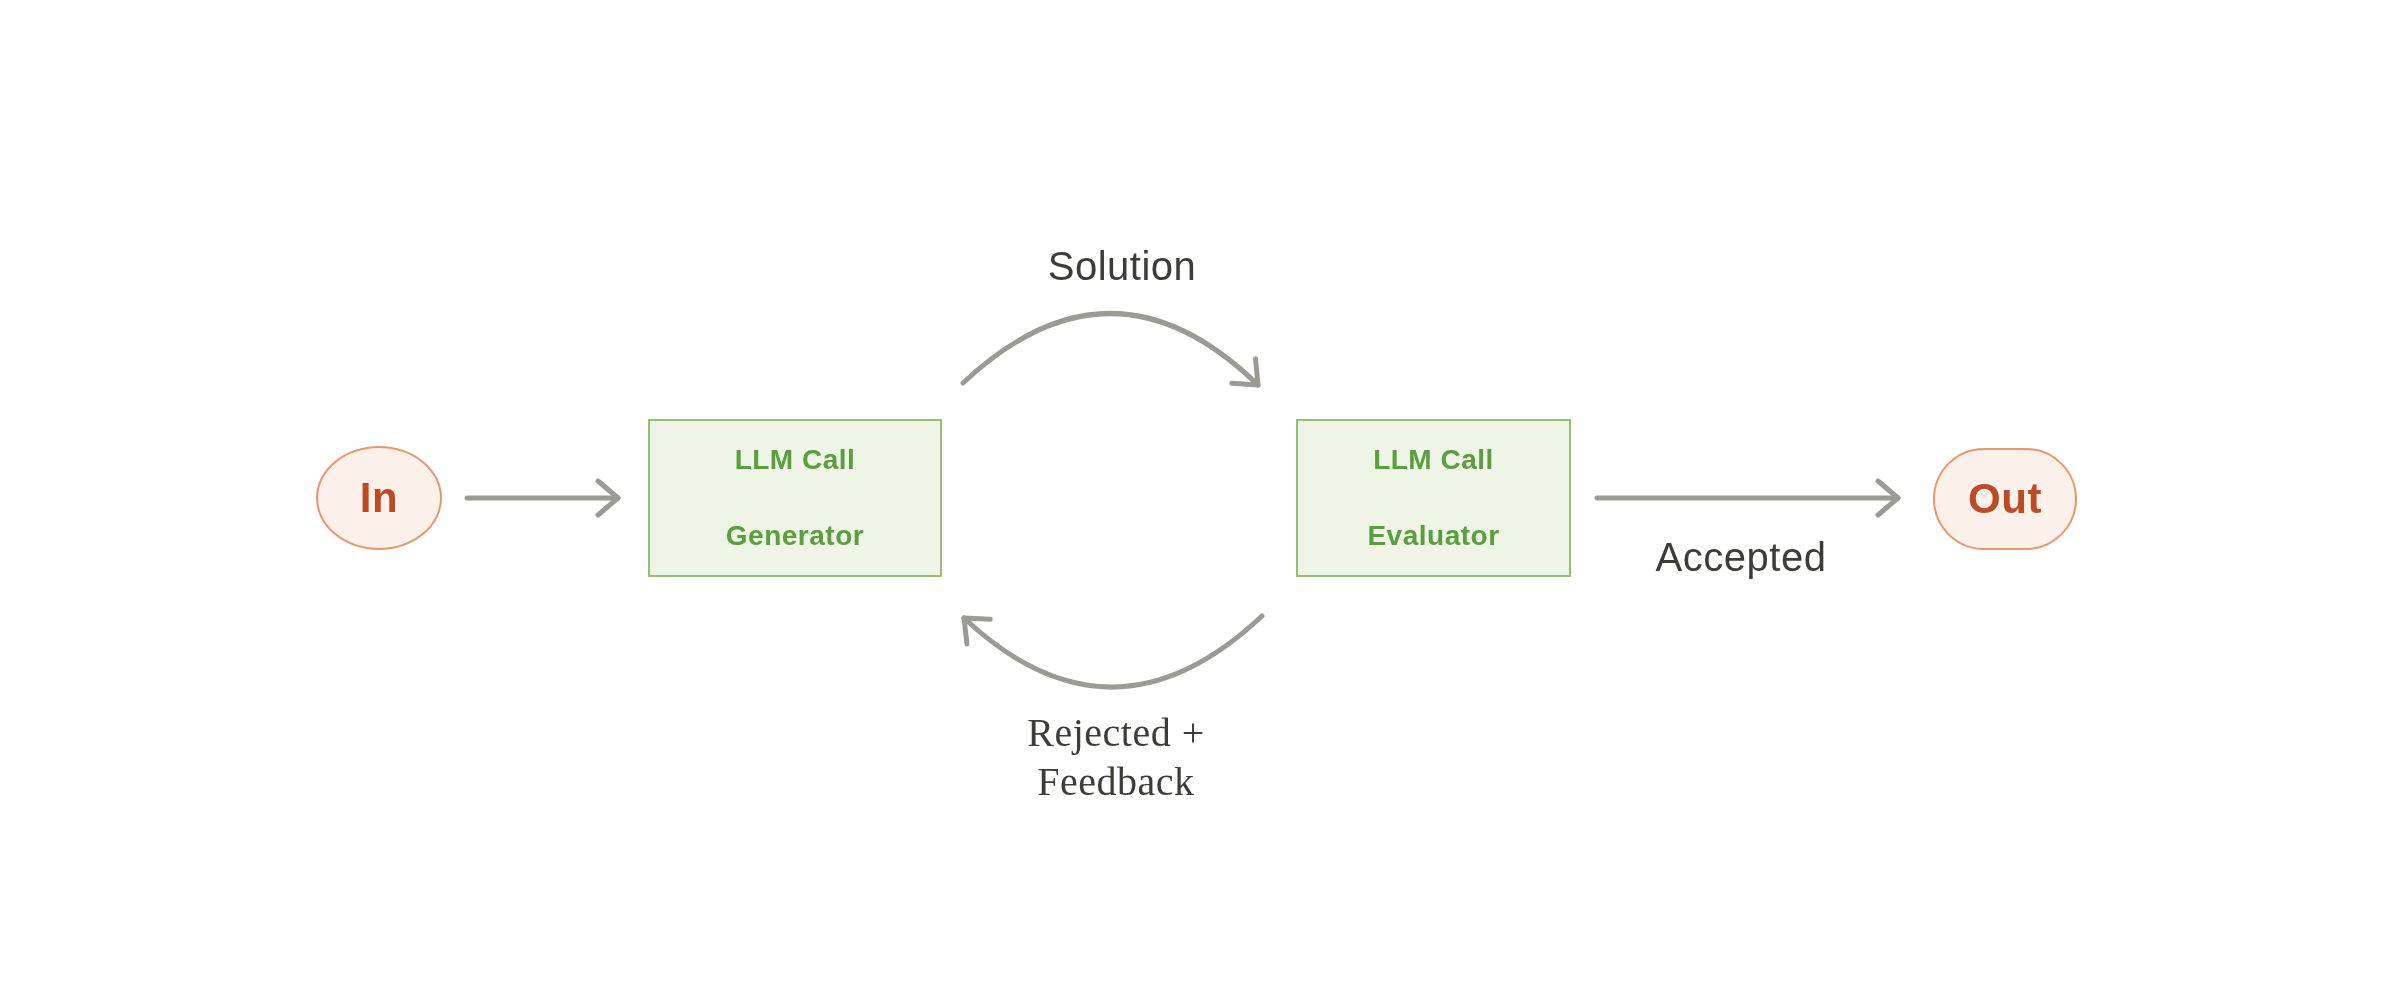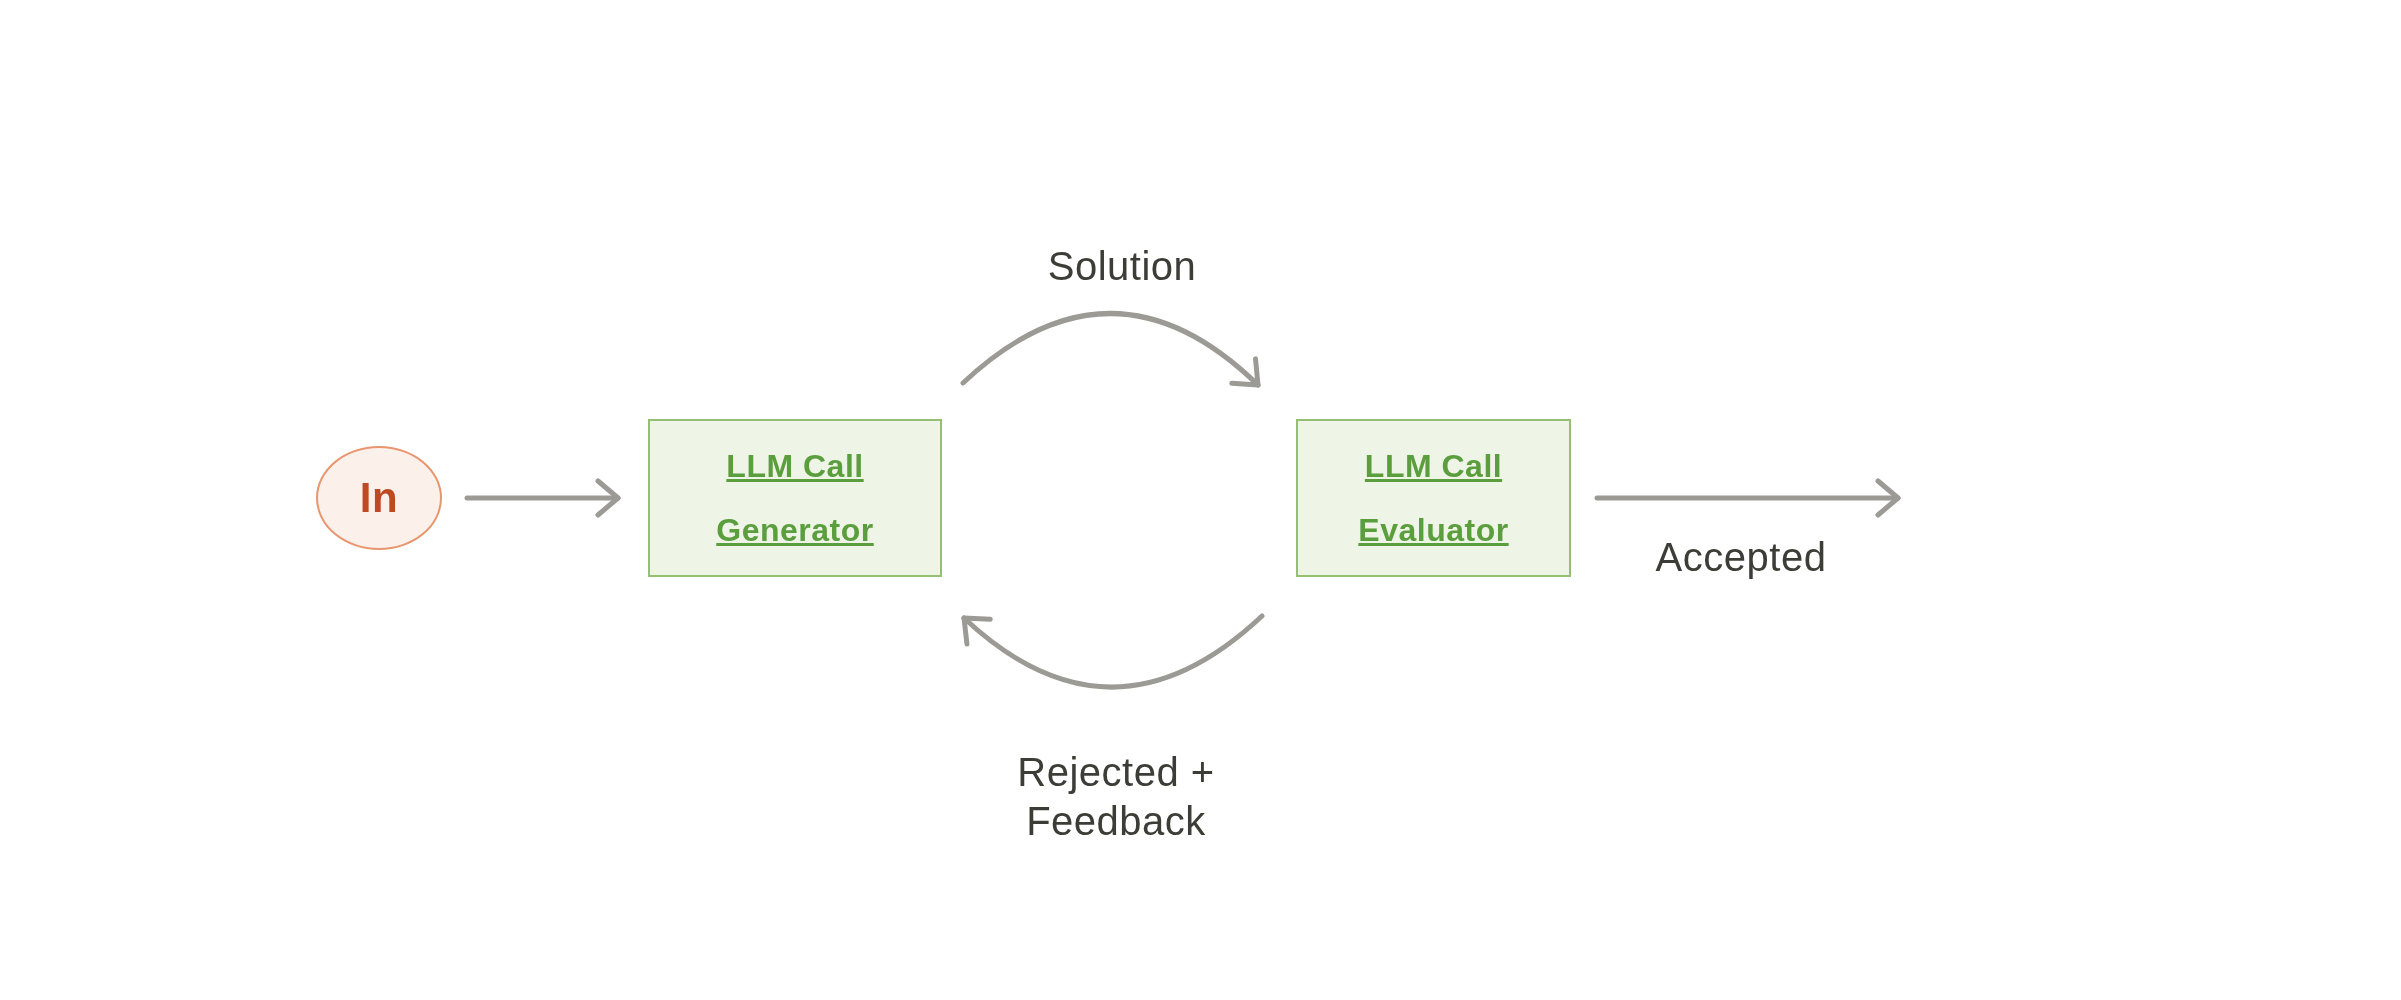--- a/index.html
+++ b/index.html
@@ -59,24 +59,23 @@
   }
   .node-out {
     left: 1933px; top: 448px;
     width: 144px; height: 102px;
     border-radius: 51px;
   }
   .process {
     background: var(--process-fill);
     border: 2.5px solid var(--process-border);
     color: var(--process-text);
-    font-size: 32px;
-    line-height: 64px;
+    font-size: 28px;
+    line-height: 76px;
     white-space: pre-line;
-    text-decoration: underline;
   }
   .node-generator {
     left: 648px; top: 419px;
     width: 294px; height: 158px;
   }
   .node-evaluator {
     left: 1296px; top: 419px;
     width: 275px; height: 158px;
   }
   .edge-label {
@@ -84,21 +83,21 @@
     width: 400px;
     text-align: center;
     color: var(--edge-label);
     font-size: 40px;
     line-height: 49px;
     letter-spacing: 0.5px;
     white-space: pre-line;
   }
   .label-solution { left: 922px; top: 242px; }
   .label-accepted { left: 1541px; top: 533px; }
-  .label-rejected { left: 916px; top: 748px; }
+  .label-rejected { left: 916px; top: 708px; font-family: Liberation Serif, serif; }
 </style>
 </head>
 <body>
 
 <div class="canvas">
 
   <svg class="edges-layer" viewBox="0 0 2401 1000" aria-hidden="true">
     <defs>
       <marker id="arrowhead" markerUnits="userSpaceOnUse" markerWidth="44" markerHeight="44" viewBox="0 0 44 44" refX="32" refY="22" orient="auto">
         <path class="arrow-stroke" d="M12 5 L32 22 L12 39"></path>
@@ -111,20 +110,21 @@
   </svg>
 
   <div class="node terminal node-in">In</div>
 
   <div class="node process node-generator">LLM Call
 Generator</div>
 
   <div class="node process node-evaluator">LLM Call
 Evaluator</div>
 
+  <div class="node terminal node-out">Out</div>
 
   <div class="edge-label label-accepted">Accepted</div>
 
   <div class="edge-label label-solution">Solution</div>
 
   <div class="edge-label label-rejected">Rejected +
 Feedback</div>
 
 </div>
 

